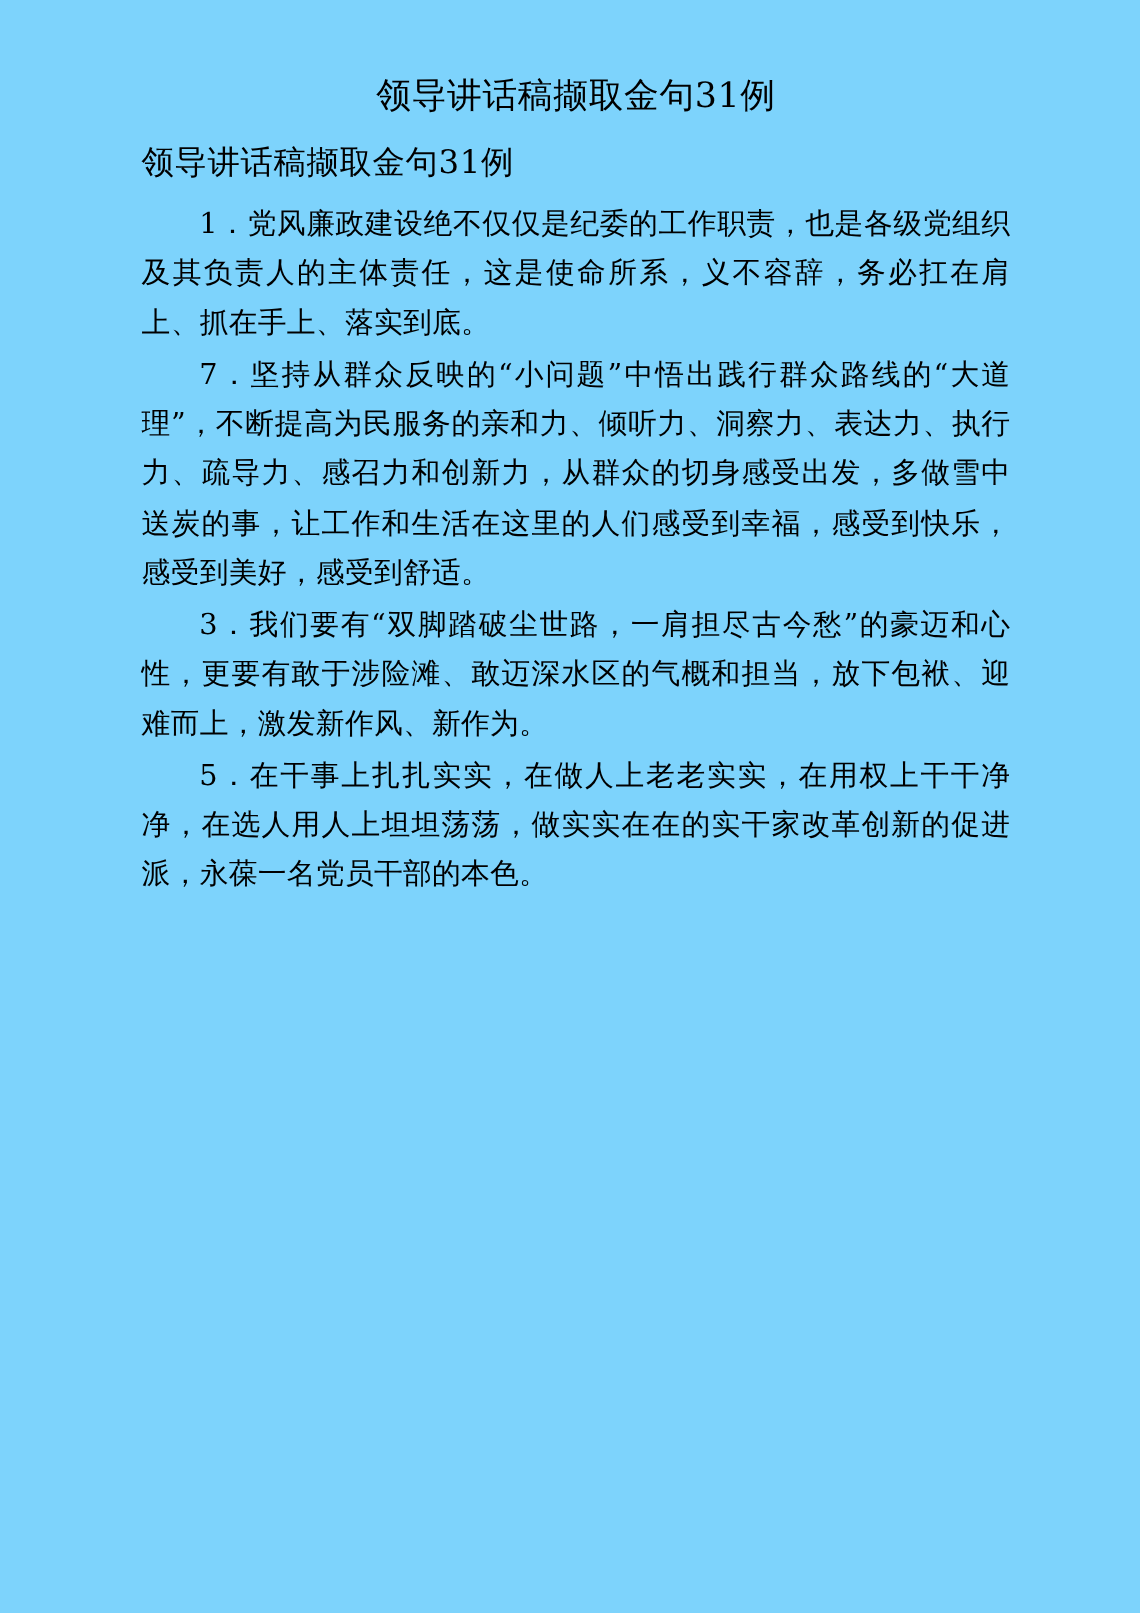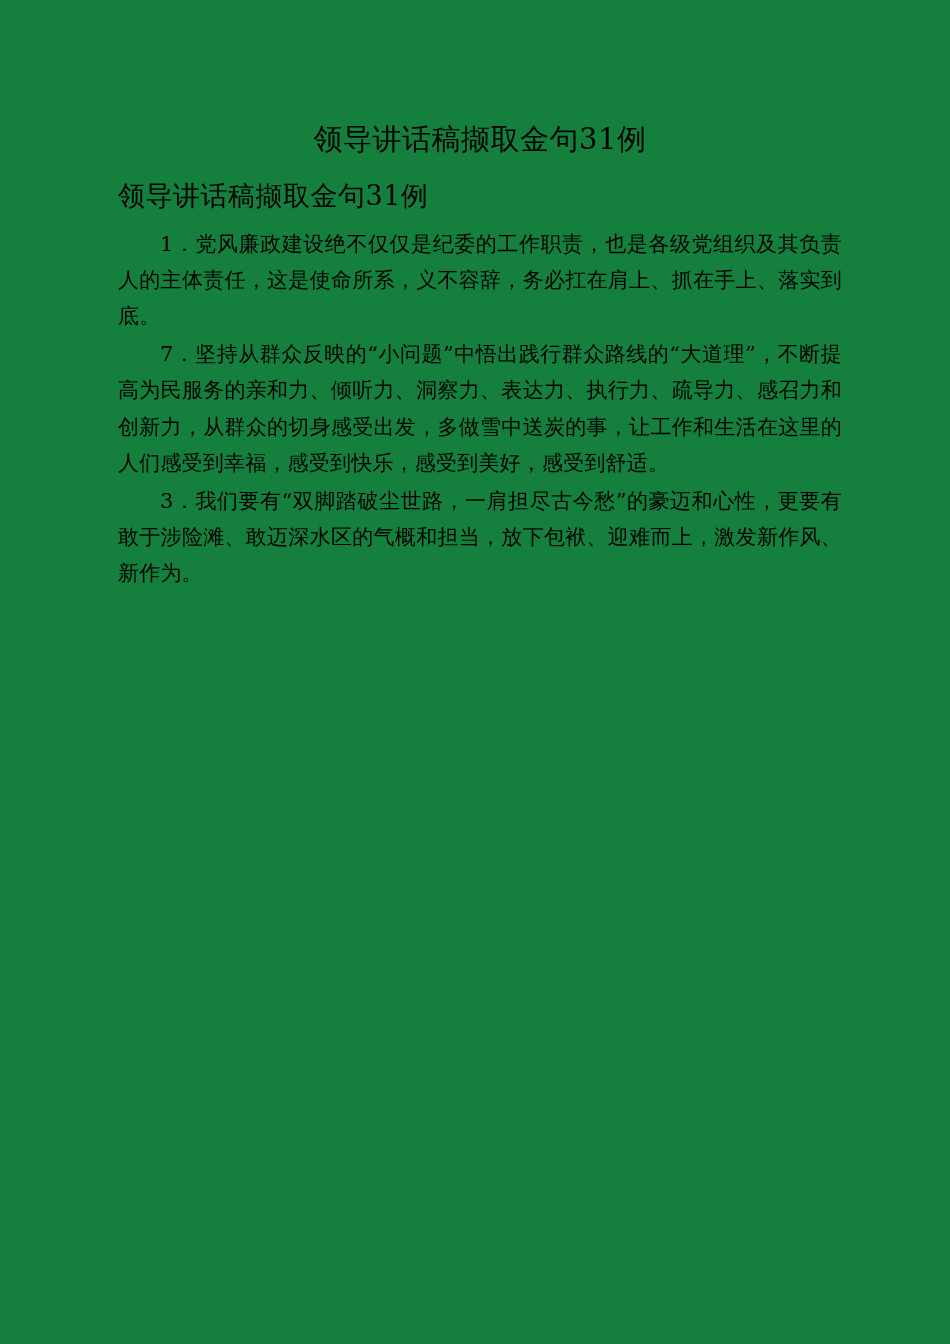--- a/index.html
+++ b/index.html
@@ -11,51 +11,52 @@
     width: 950px;
     height: 1344px;
     font-family: "DejaVu Serif", "Liberation Serif", serif;
     color: #000000;
     overflow: hidden;
   }
   .page {
     box-sizing: border-box;
     width: 950px;
     height: 1344px;
-    padding: 118px 108px 40px 118px;
-    background: #15803d;
+    padding: 58px 108px 40px 118px;
+    background: #7dd3fc;
   }
   .doc-title {
     text-align: center;
     font-size: 29px;
     line-height: 1.5;
     letter-spacing: 0.5px;
     margin: 0 0 14px 0;
     font-weight: normal;
   }
   .doc-subtitle {
     text-align: left;
     font-size: 27px;
     line-height: 1.5;
     margin: 0 0 10px 0;
     letter-spacing: 0.5px;
     font-weight: normal;
   }
   .para {
-    font-size: 21px;
+    font-size: 24px;
     line-height: 1.72;
     margin: 0 0 2px 0;
     text-align: justify;
     text-justify: inter-ideograph;
     text-indent: 2em;
     letter-spacing: 0.2px;
   }
 </style>
 </head>
 <body>
 
 <div class="page">
   <h1 class="doc-title">领导讲话稿撷取金句31例</h1>
   <div class="doc-subtitle">领导讲话稿撷取金句31例</div>
   <p class="para">1．党风廉政建设绝不仅仅是纪委的工作职责，也是各级党组织及其负责人的主体责任，这是使命所系，义不容辞，务必扛在肩上、抓在手上、落实到底。</p>
   <p class="para">7．坚持从群众反映的“小问题”中悟出践行群众路线的“大道理”，不断提高为民服务的亲和力、倾听力、洞察力、表达力、执行力、疏导力、感召力和创新力，从群众的切身感受出发，多做雪中送炭的事，让工作和生活在这里的人们感受到幸福，感受到快乐，感受到美好，感受到舒适。</p>
   <p class="para">3．我们要有“双脚踏破尘世路，一肩担尽古今愁”的豪迈和心性，更要有敢于涉险滩、敢迈深水区的气概和担当，放下包袱、迎难而上，激发新作风、新作为。</p>
+  <p class="para">5．在干事上扎扎实实，在做人上老老实实，在用权上干干净净，在选人用人上坦坦荡荡，做实实在在的实干家改革创新的促进派，永葆一名党员干部的本色。</p>
 </div>
 
 </body></html>

